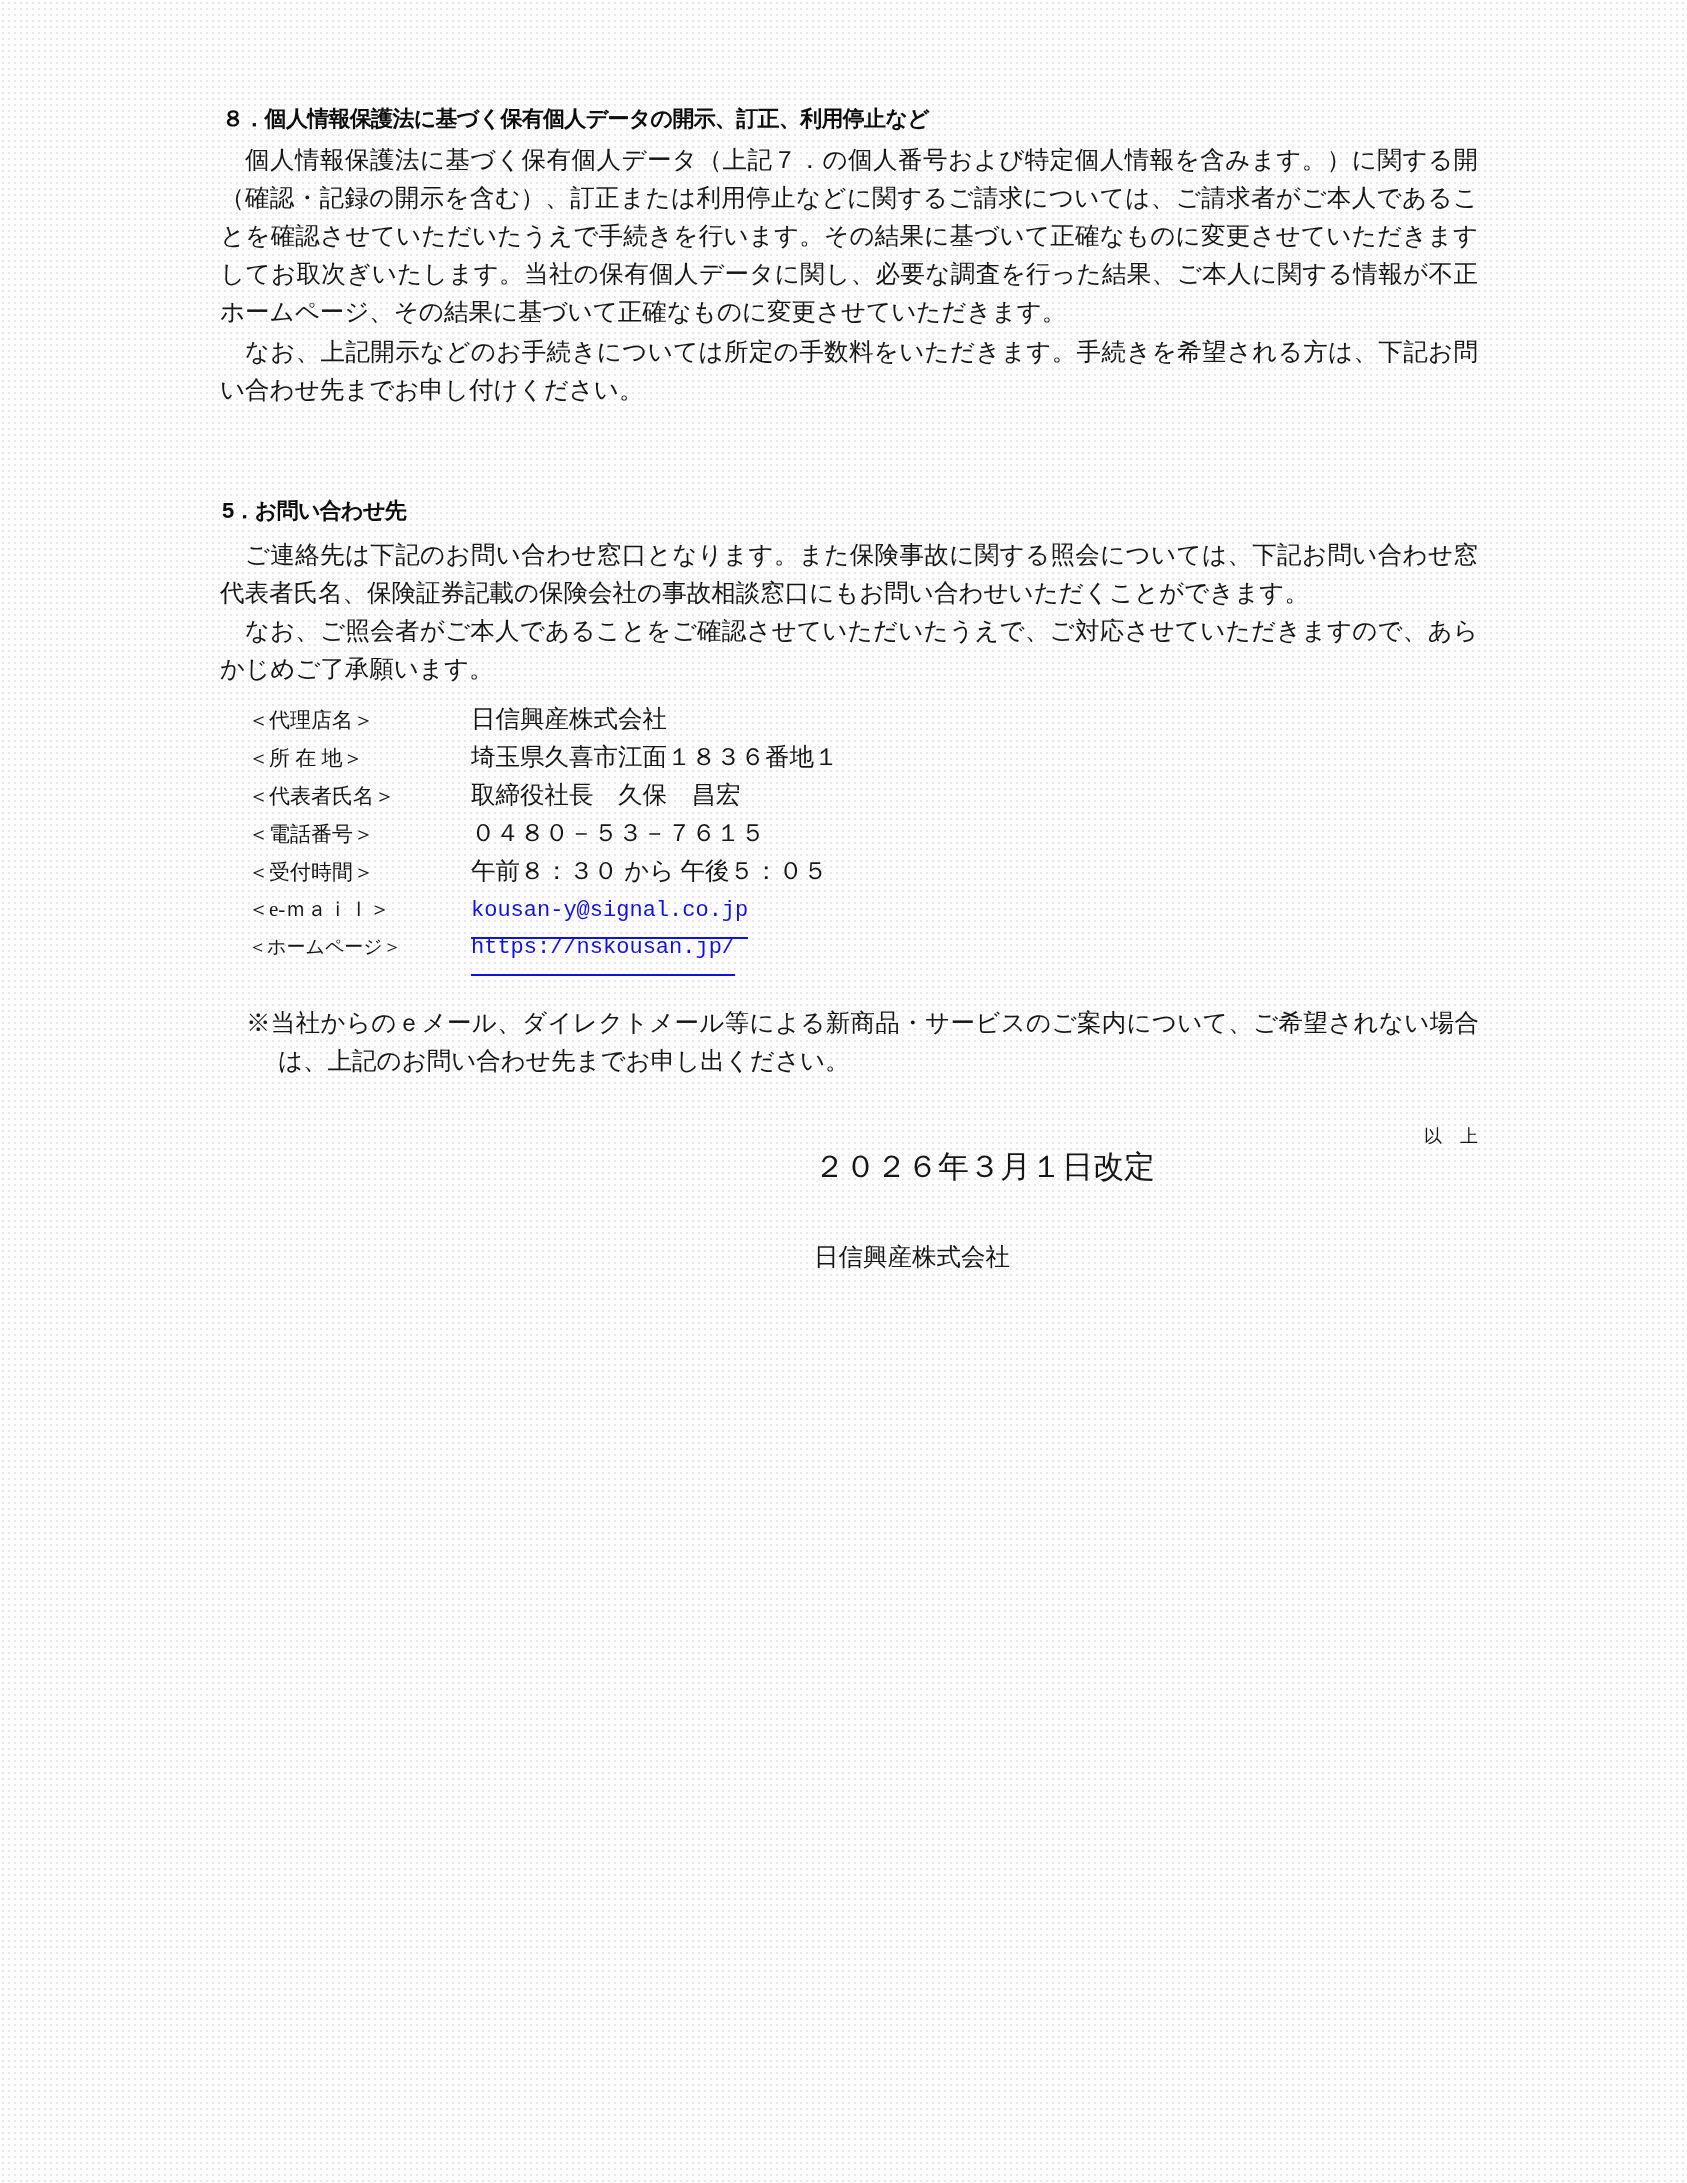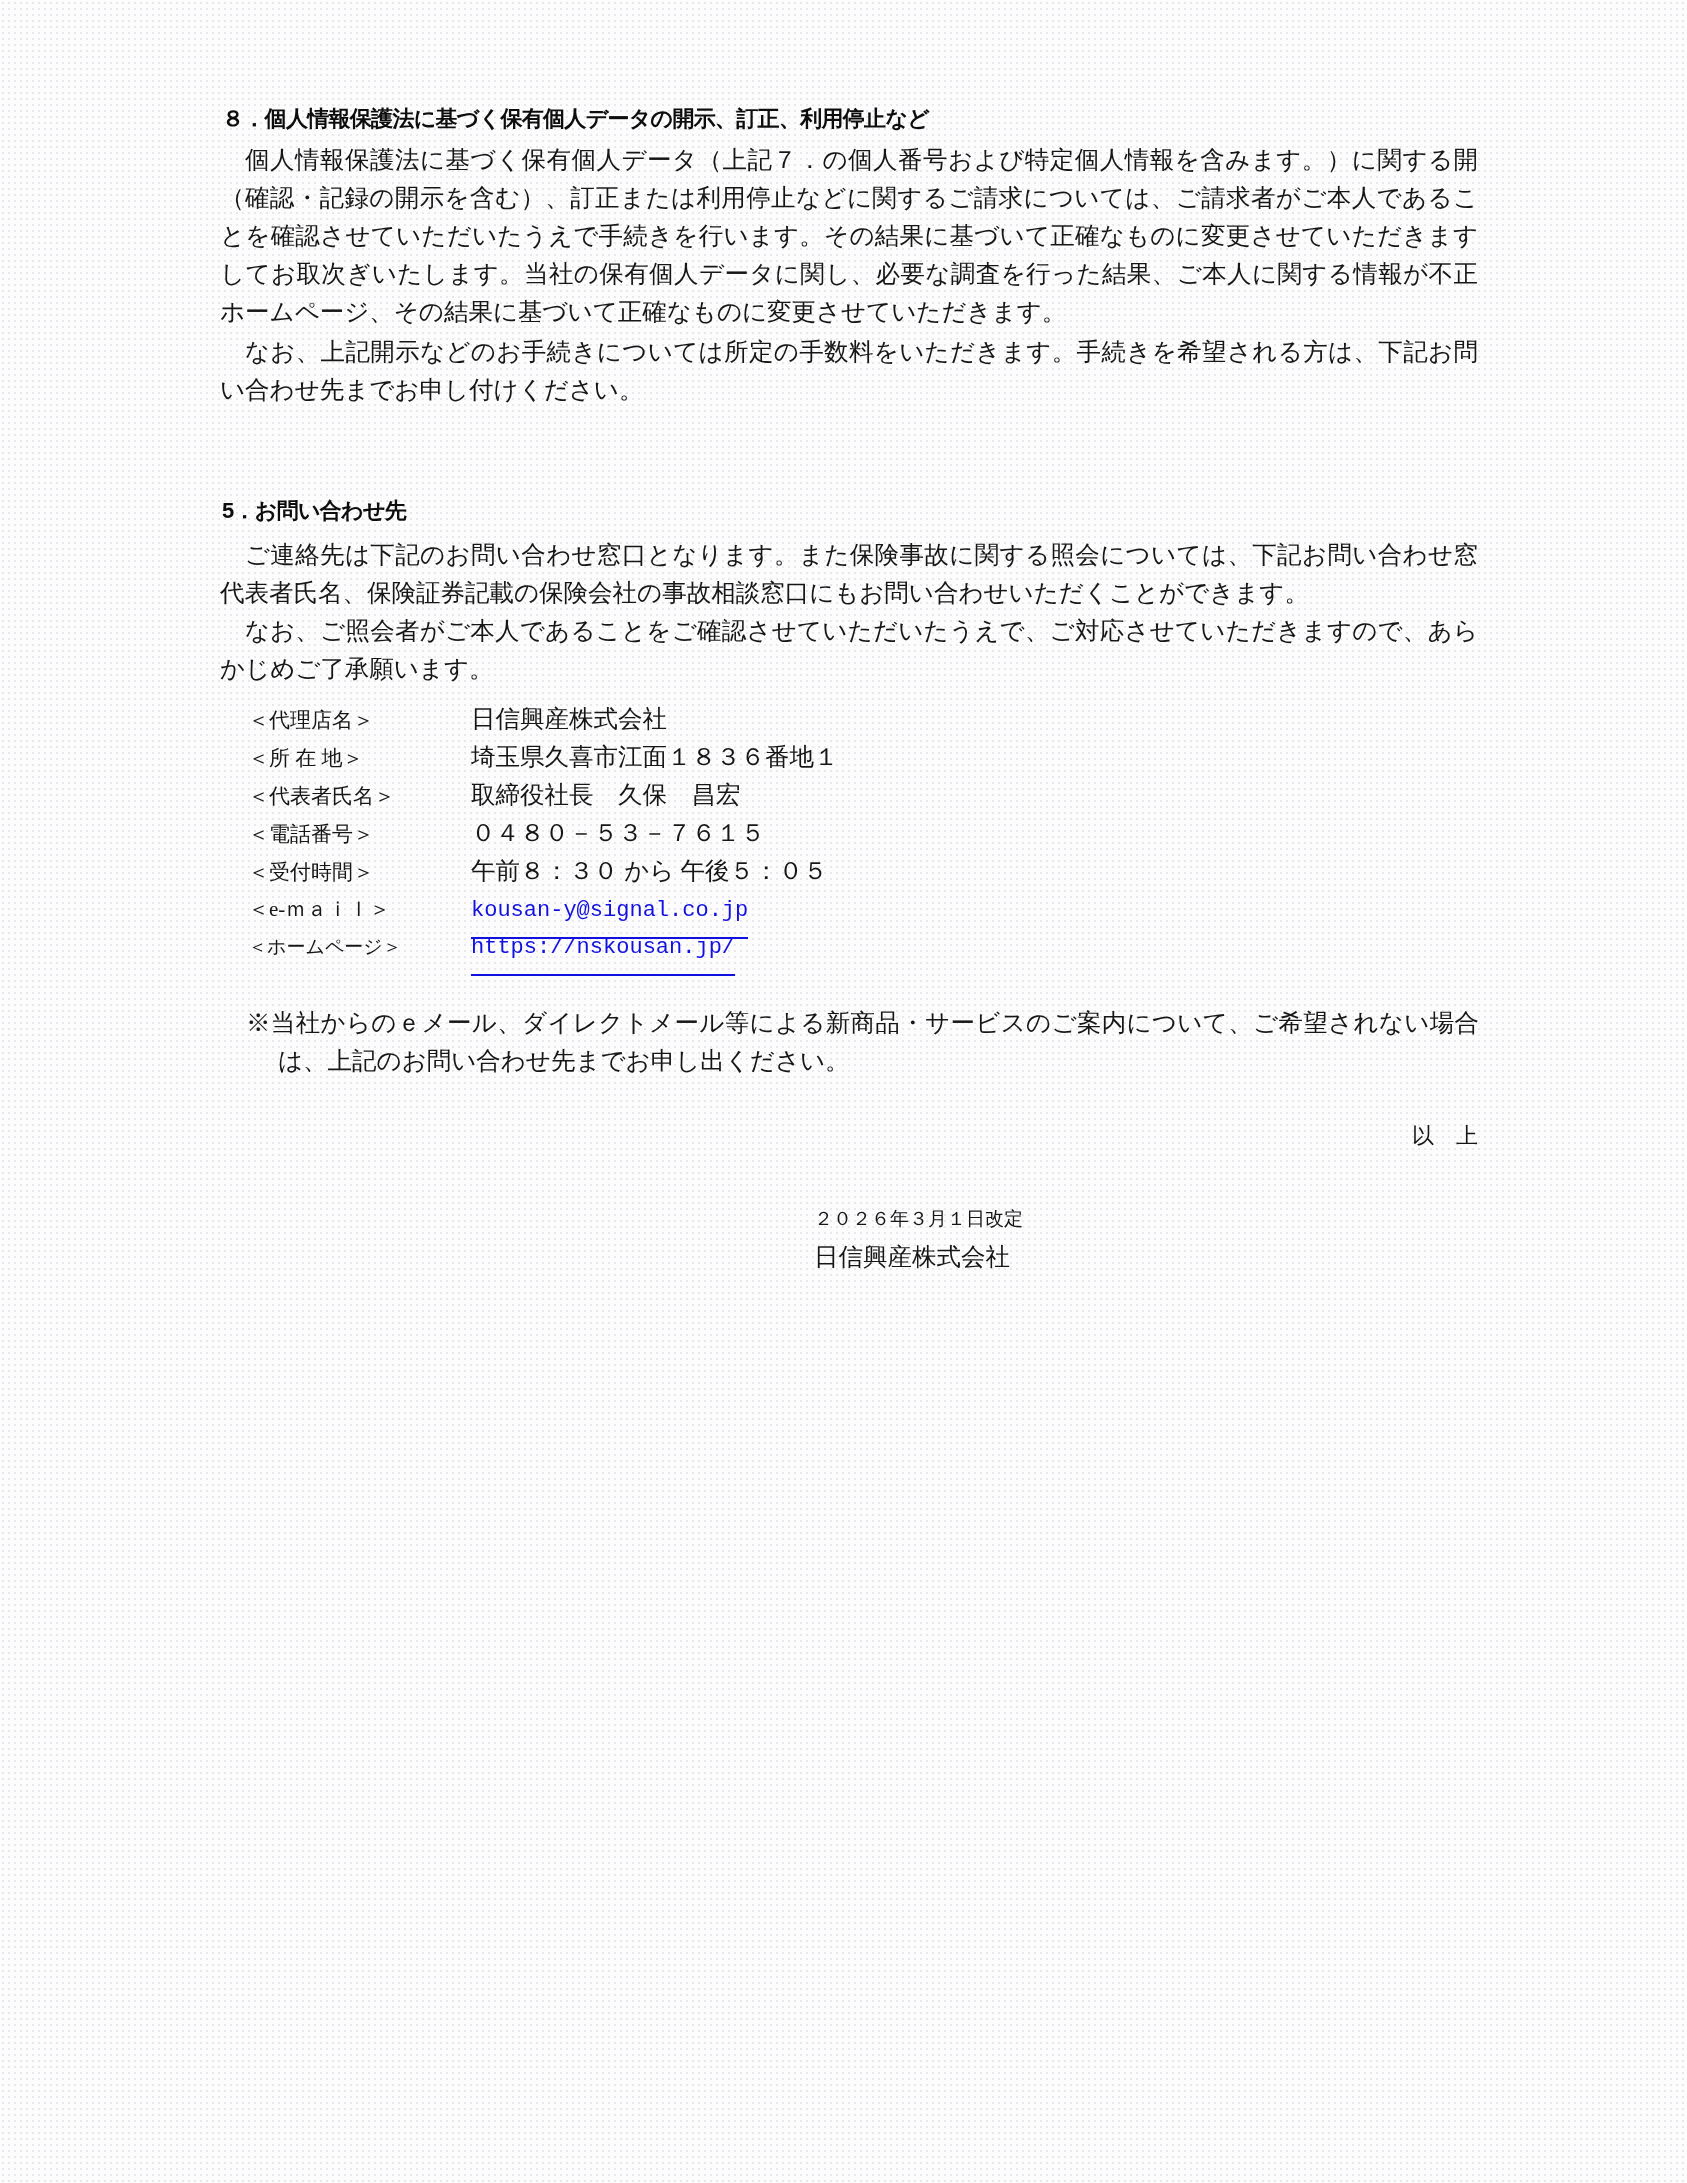--- a/index.html
+++ b/index.html
@@ -69,24 +69,24 @@
   }
   .note{position:absolute; left:246px; top:1004px; width:1233px;}
   .note .indent2{padding-left:32px;}
   .closing{
     position:absolute;
     left:220px;
     top:1117px;
     width:1258px;
     height:38px;
     line-height:38px;
-    font-size:22px;
+    font-size:18px;
     text-align:right;
   }
-  .revision{position:absolute; left:814px; top:1200px; height:38px; line-height:38px; font-size:19px; white-space:nowrap;text-align:right;}
+  .revision{position:absolute; left:814px; top:1148px; height:38px; line-height:38px; font-size:31px; white-space:nowrap;text-align:right;}
   .company{position:absolute; left:814px; top:1238px; height:38px; line-height:38px; font-size:24.5px; white-space:nowrap;}
 </style>
 </head>
 <body>
 
 <div class="page">
 
   <div class="heading h8">８．個人情報保護法に基づく保有個人データの開示、訂正、利用停止など</div>
 
   <div class="block p1">

